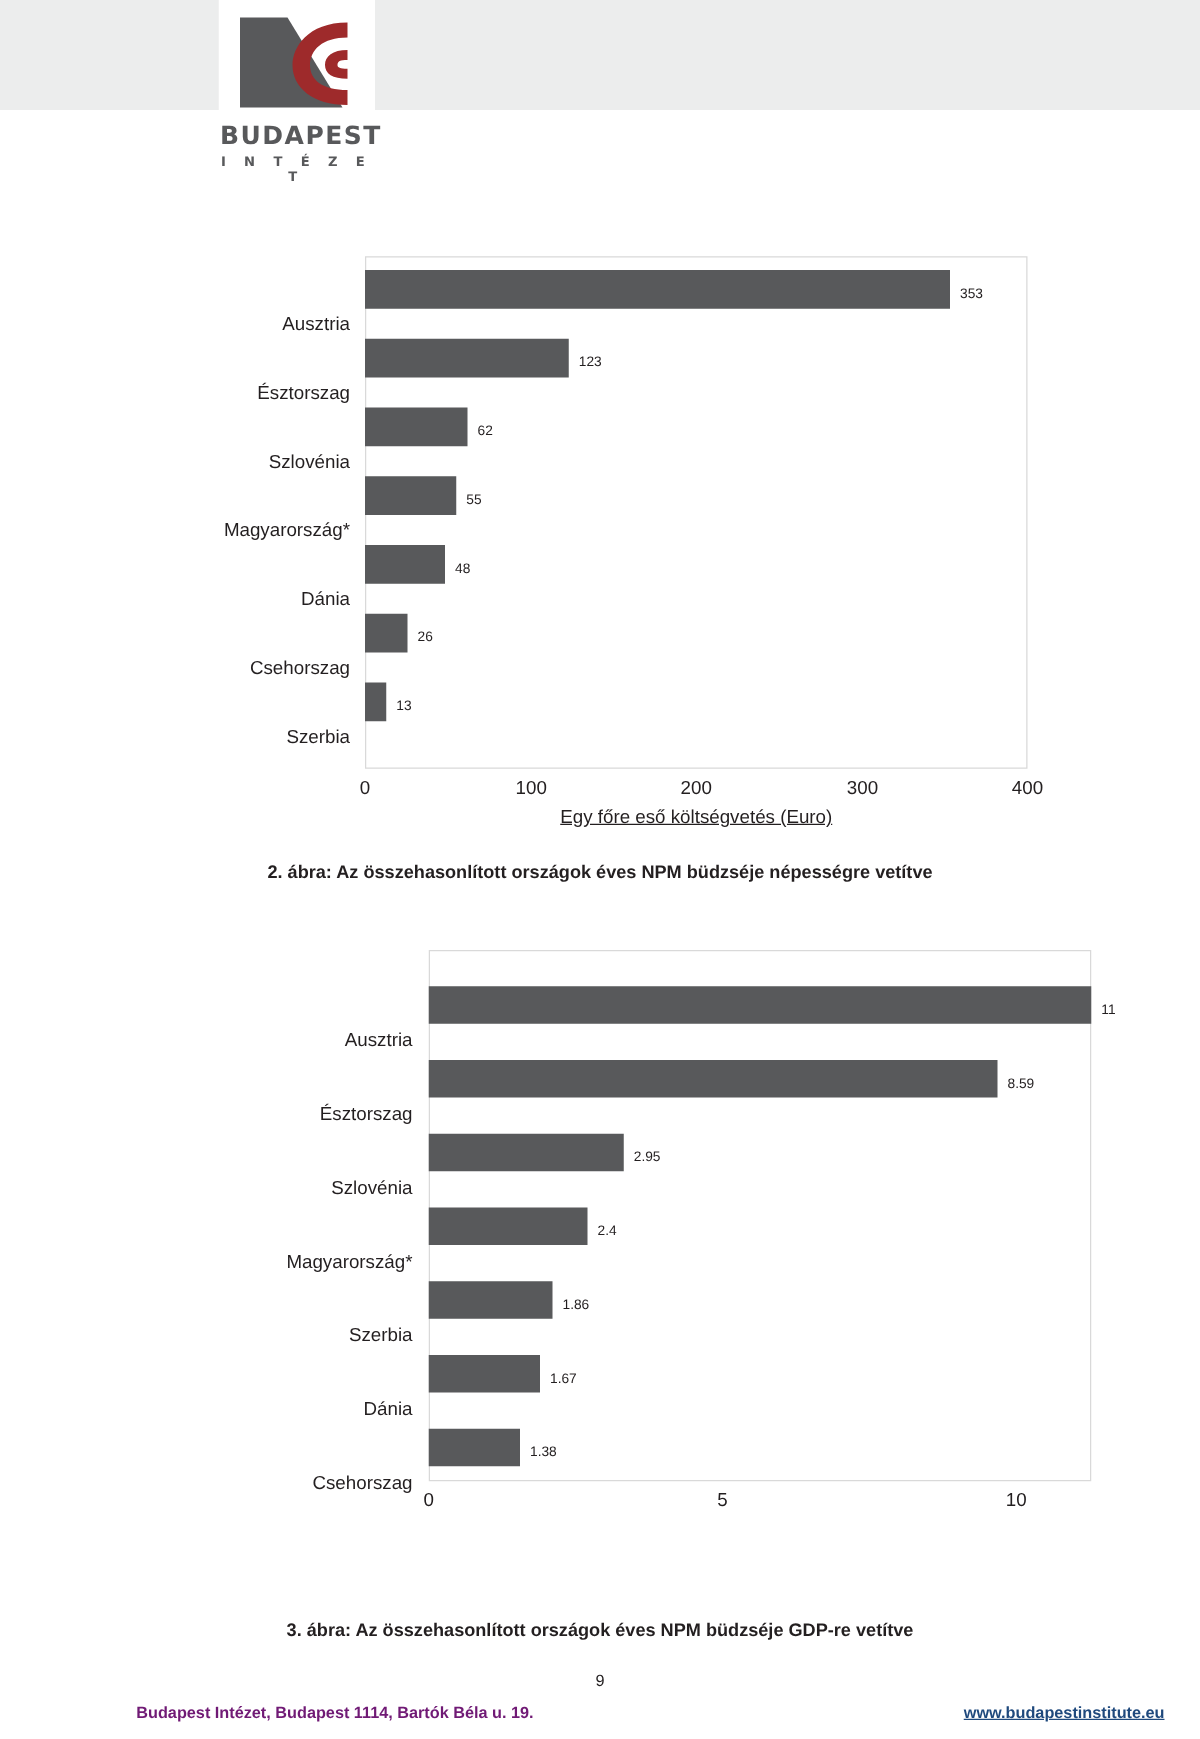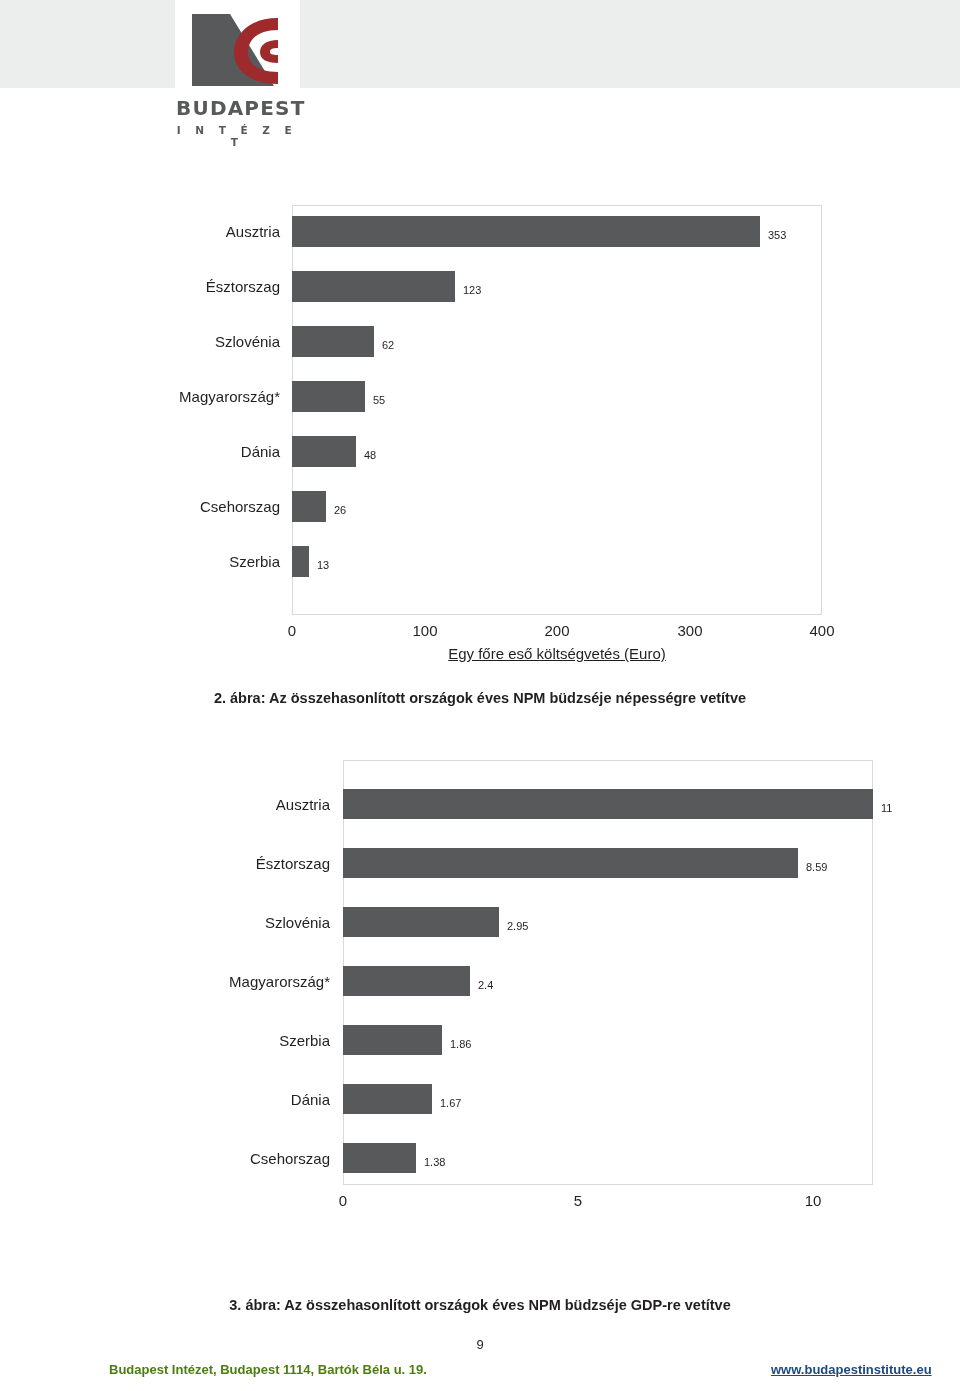--- a/index.html
+++ b/index.html
@@ -14,29 +14,29 @@
   .logo-block{position:absolute;left:175px;top:0;width:125px;height:150px;background:#ffffff;}
   .logo-mark{position:absolute;left:176px;top:8px;width:122px;height:82px;}
   .logo-text{position:absolute;left:176px;top:96px;width:122px;text-align:center;}
   .logo-budapest{font-family:"DejaVu Sans",sans-serif;font-weight:bold;font-size:20px;letter-spacing:1.2px;color:#58595b;}
   .logo-intezet{font-family:"DejaVu Sans",sans-serif;font-weight:bold;font-size:10.5px;letter-spacing:5.5px;color:#58595b;margin-top:4px;}
 
   
   .chart{position:absolute;}
   .plot{position:absolute;border:1px solid #d9d9d9;box-sizing:border-box;}
   .bar{position:absolute;background:#58595b;}
-  .cat-label{position:absolute;text-align:right;font-size:15px;color:#231f20;white-space:nowrap;}
+  .cat-label{position:absolute;text-align:right;font-size:15px;color:#231f20;white-space:nowrap;margin-top:28px;}
   .val-label{position:absolute;font-size:11px;color:#231f20;white-space:nowrap;}
   .tick-label{position:absolute;font-size:15px;color:#231f20;text-align:center;width:60px;}
   .axis-title{position:absolute;font-size:15px;color:#231f20;text-align:center;text-decoration:underline;}
   .fig-caption{position:absolute;width:960px;text-align:center;font-weight:bold;font-size:14.5px;color:#231f20;}
 
   
   .page-num{position:absolute;width:960px;text-align:center;font-size:13px;color:#231f20;}
-  .footer-left{position:absolute;font-size:13px;font-weight:bold;color:#4d7c0f;white-space:nowrap;}
+  .footer-left{position:absolute;font-size:13px;font-weight:bold;color:#701a75;white-space:nowrap;}
   .footer-right{position:absolute;font-size:13px;font-weight:bold;color:#1f497d;text-decoration:underline;white-space:nowrap;}
 </style>
 </head>
 <body>
 
 <div class="header-band"></div>
 <div class="logo-block"></div>
 
 <div class="logo-mark">
   <svg width="122" height="82" viewBox="0 0 122 82">

